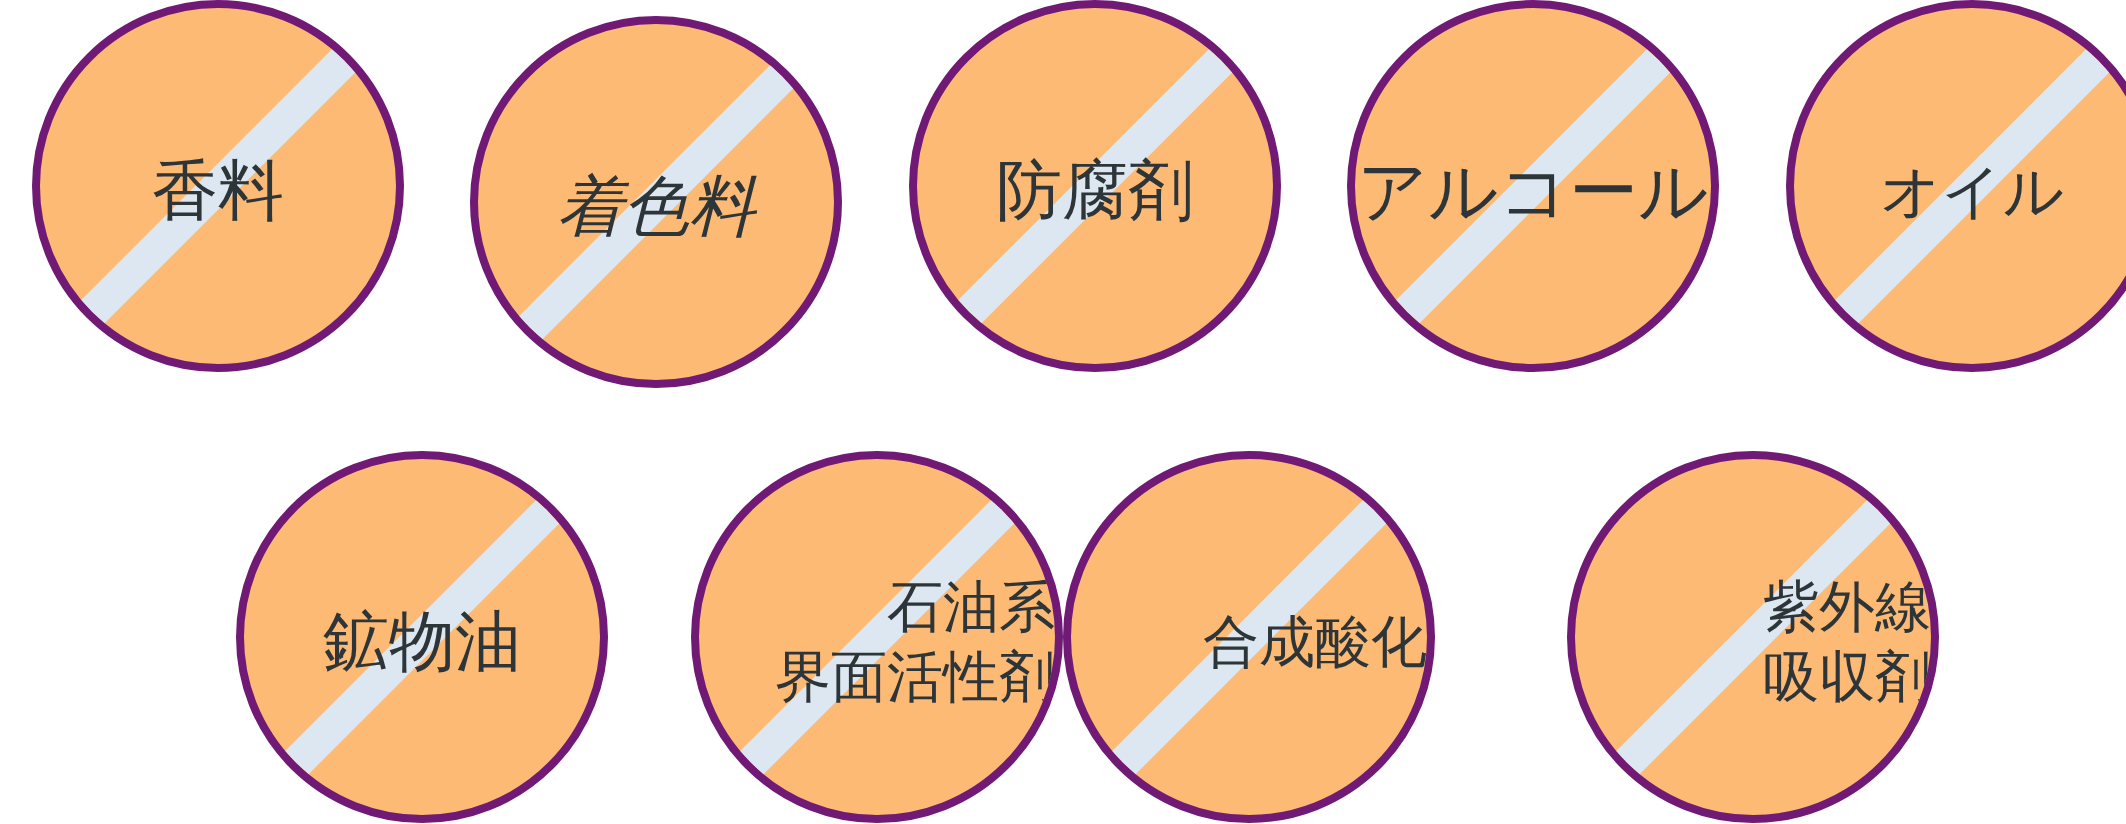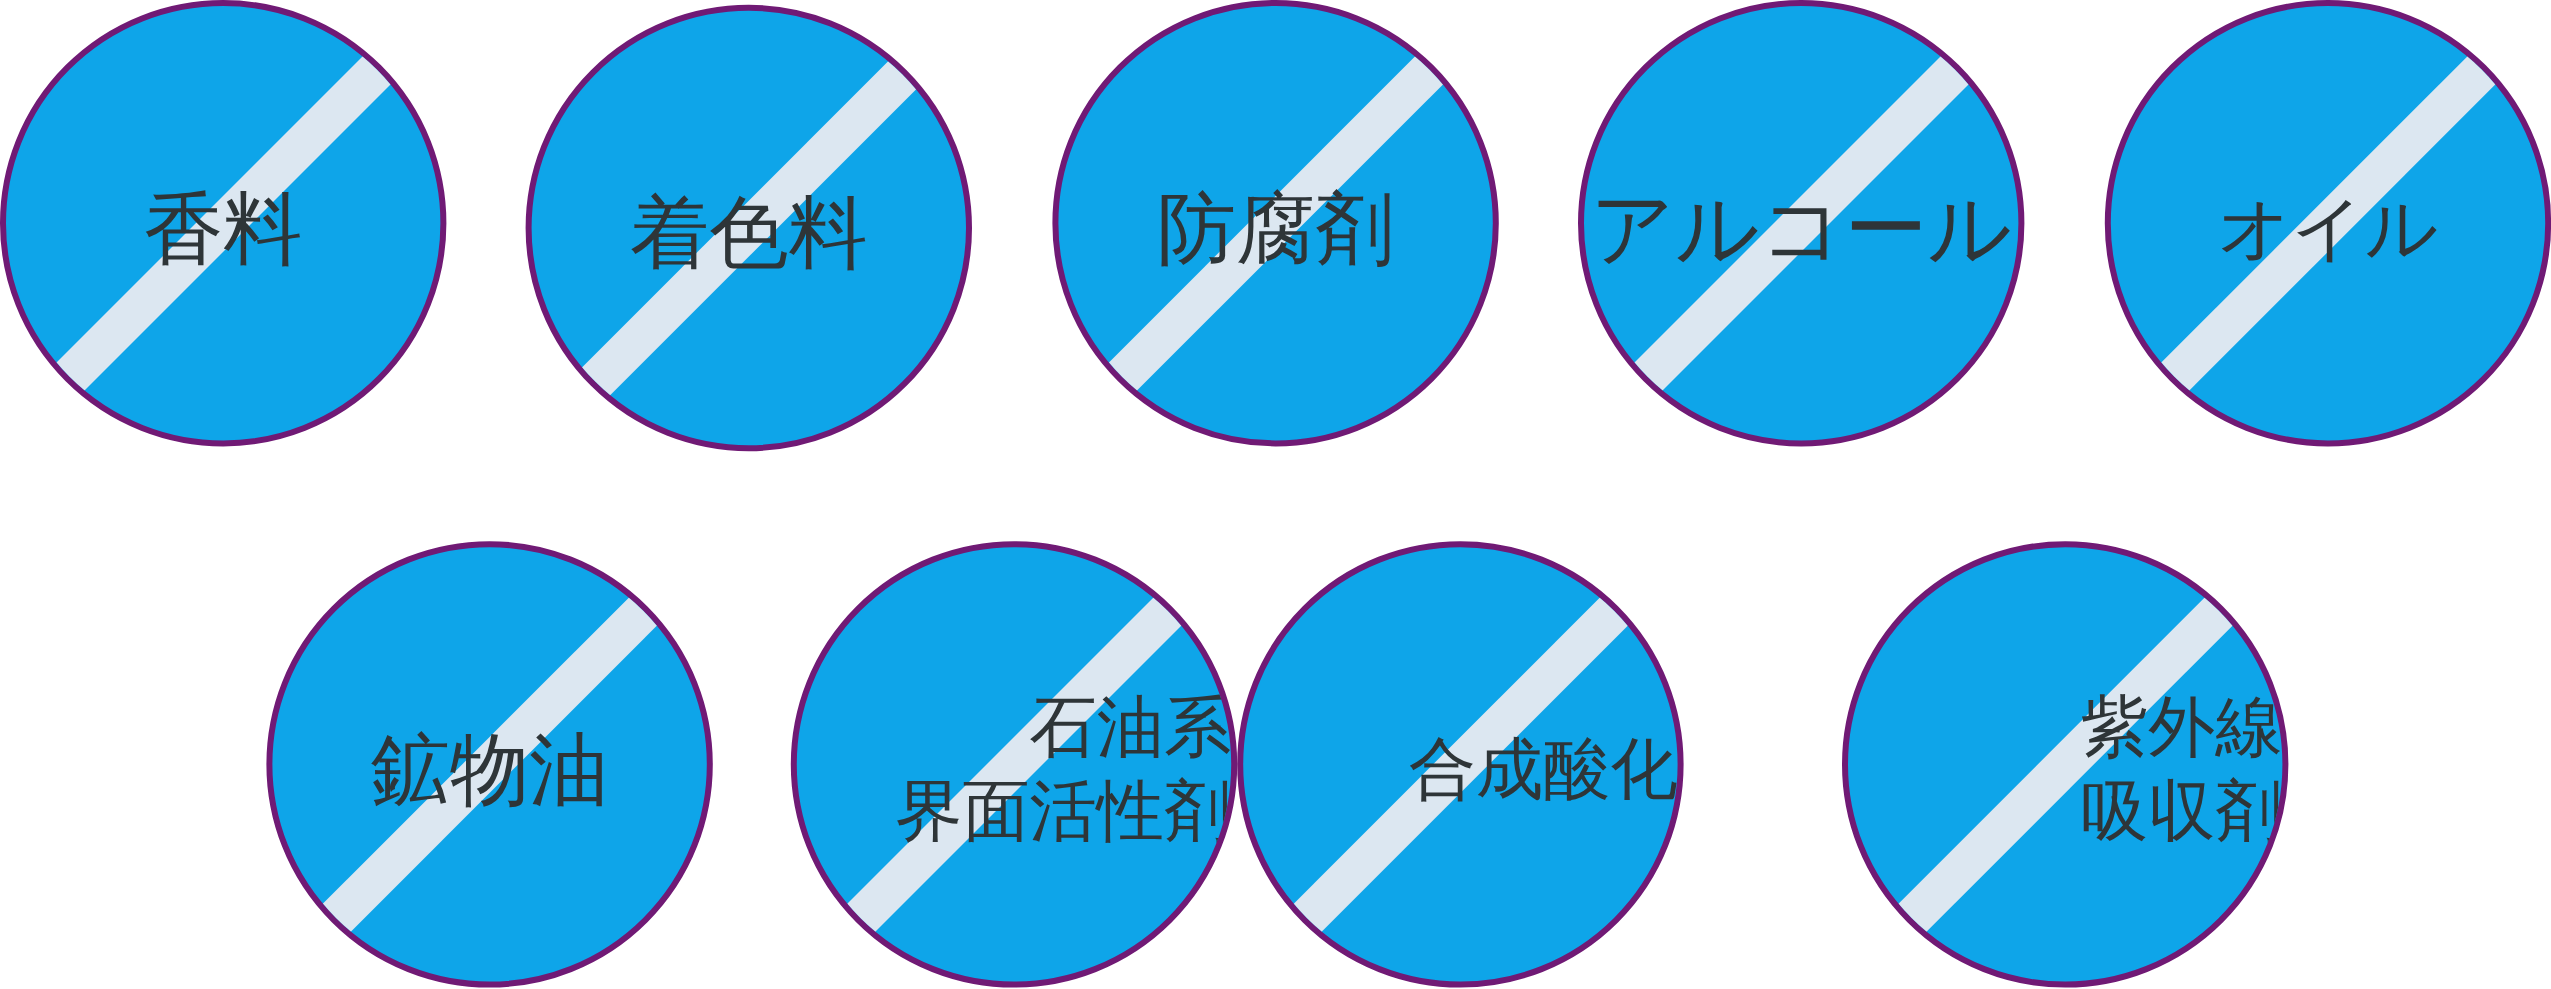--- a/index.html
+++ b/index.html
@@ -12,24 +12,25 @@
       height: 824px;
       position: relative;
       overflow: hidden;
       font-family: "DejaVu Serif", "Liberation Serif", serif;
     }
     .badge {
       position: absolute;
       width: 372px;
       height: 372px;
       box-sizing: border-box;
-      border: 5px solid #701a75;
+      border: 8px solid #701a75;
       border-radius: 50%;
-      background: #0ea5e9;
+      background: #fdba74;
       overflow: hidden;
+      margin-left: 32px;
     }
     .slash {
       position: absolute;
       left: 50%;
       top: 50%;
       width: 520px;
       height: 33px;
       margin-left: -260px;
       margin-top: -16.5px;
       background: #dce7f1;
@@ -63,21 +64,21 @@
 </head>
 <body>
 
 <div class="badge" style="left:0px; top:0px;">
   <div class="slash"></div>
   <div class="label size-xl">
     <span class="line">香料</span>
   </div>
 </div>
 
-<div class="badge" style="left:438px; top:4px;">
+<div class="badge" style="left:438px; top:16px;font-style:italic;">
   <div class="slash"></div>
   <div class="label size-xl">
     <span class="line">着色料</span>
   </div>
 </div>
 
 <div class="badge" style="left:877px; top:0px;">
   <div class="slash"></div>
   <div class="label size-xl">
     <span class="line">防腐剤</span>
@@ -91,21 +92,21 @@
   </div>
 </div>
 
 <div class="badge" style="left:1754px; top:0px;">
   <div class="slash"></div>
   <div class="label size-lg">
     <span class="line">オイル</span>
   </div>
 </div>
 
-<div class="badge" style="left:222px; top:451px;">
+<div class="badge" style="left:204px; top:451px;">
   <div class="slash"></div>
   <div class="label size-xl">
     <span class="line">鉱物油</span>
   </div>
 </div>
 
 <div class="badge" style="left:659px; top:451px;">
   <div class="slash"></div>
   <div class="label size-sm">
     <span class="line">石油系</span>

